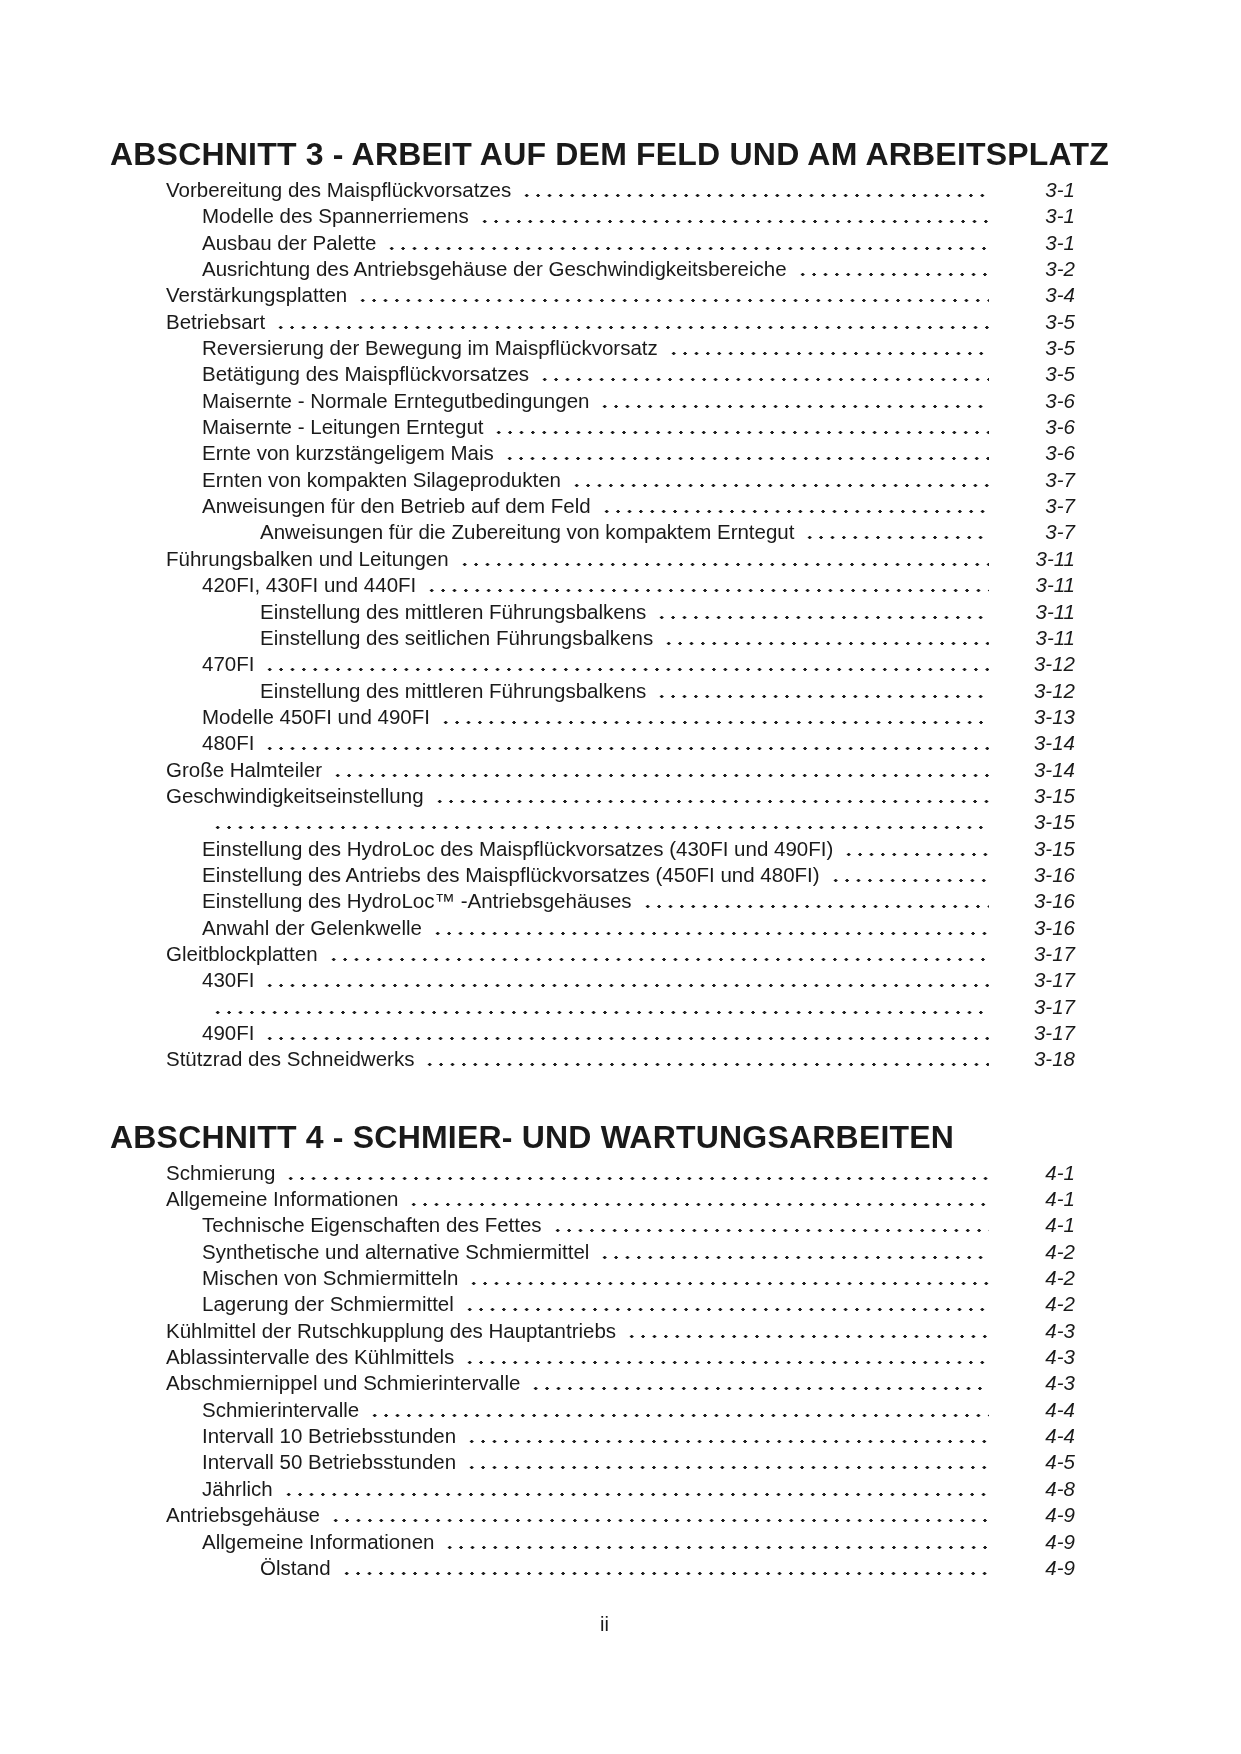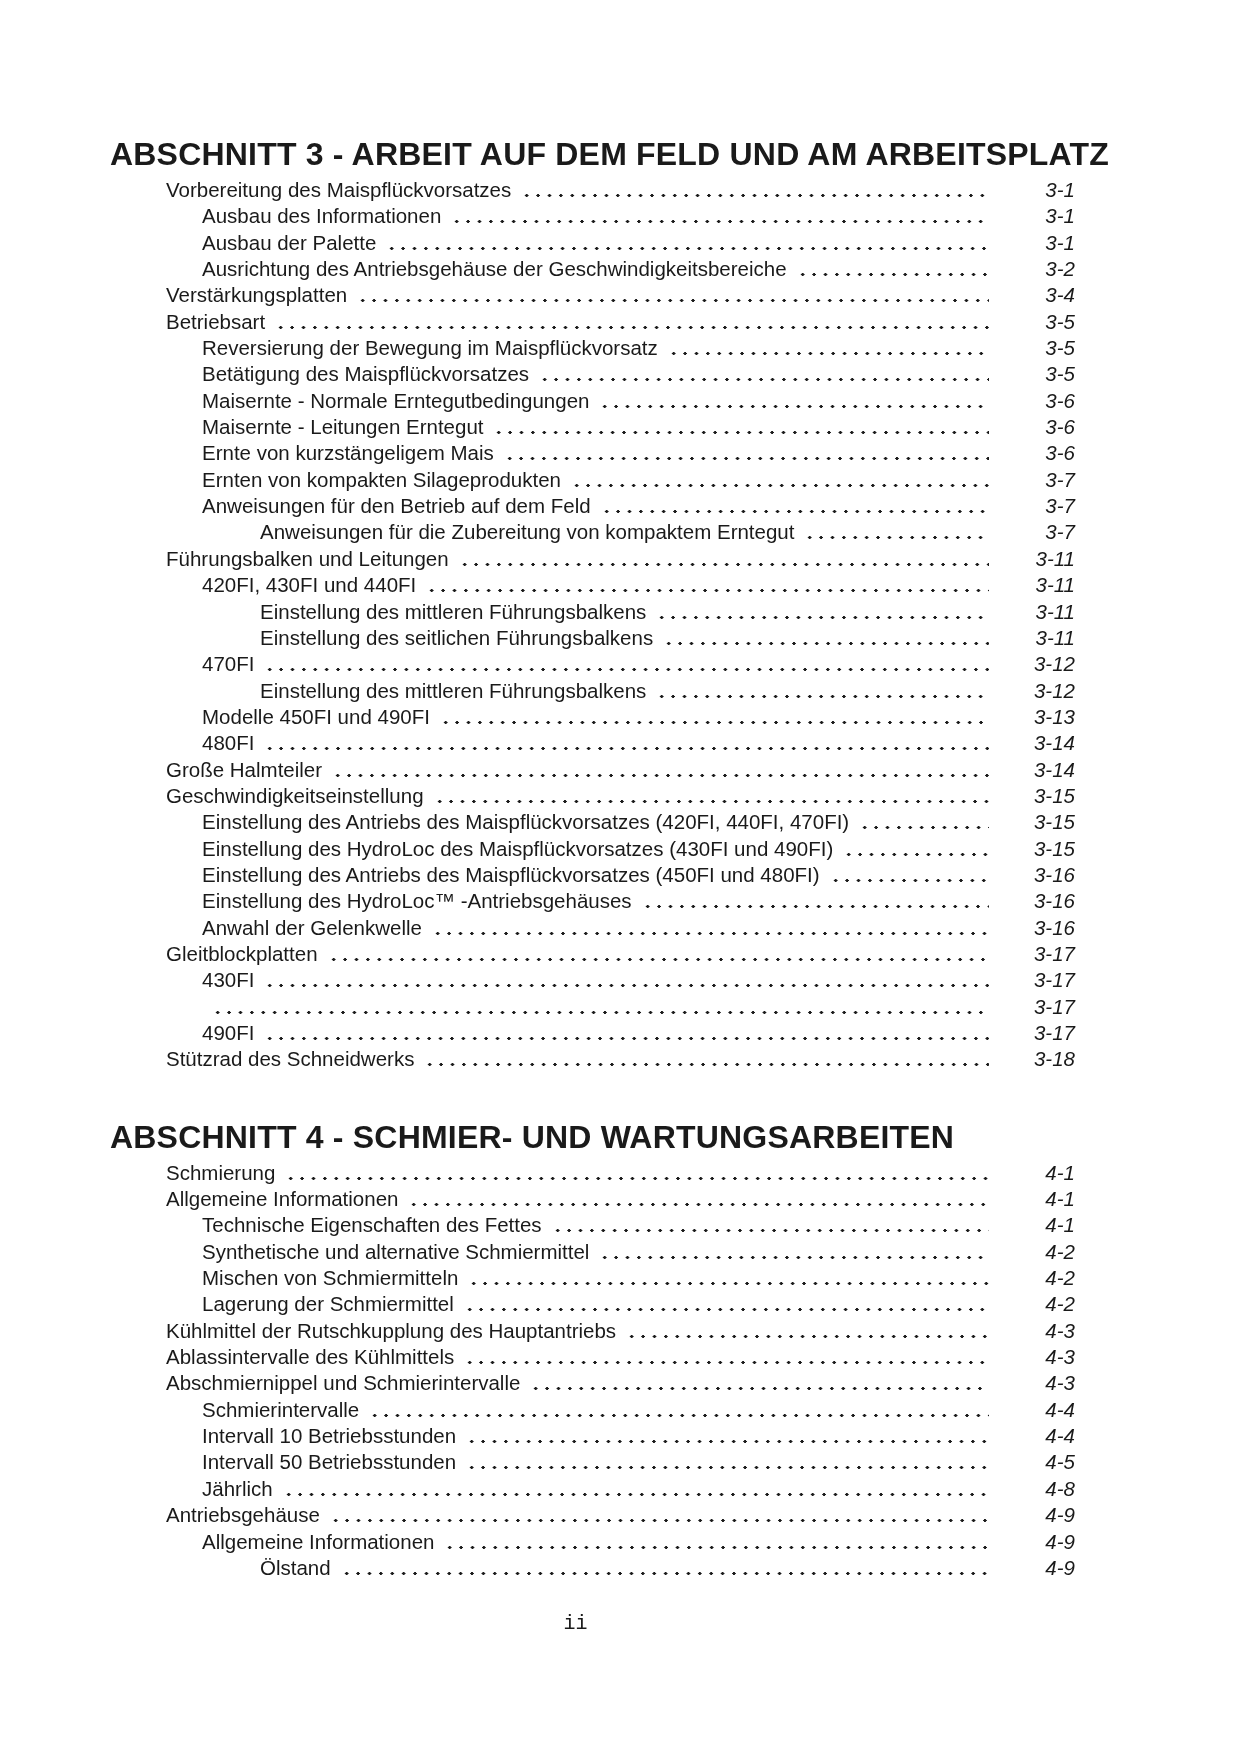--- a/index.html
+++ b/index.html
@@ -57,43 +57,42 @@
   .toc-page {
     flex: 0 0 72px;
     width: 72px;
     text-align: right;
     white-space: nowrap;
     font-style: italic;
   }
   .page-footer {
     position: absolute;
     top: 1612px;
-    left: 93px;
+    left: 122px;
     width: 965px;
     text-align: center;
     font-size: 20px;
     line-height: 24px;
-    font-family: Liberation Mono, monospace;
   }
 </style>
 </head>
 <body>
 
 <main class="page">
   <div id="sections">
       <section class="section">
         <h2 class="section-title">ABSCHNITT 3 - ARBEIT AUF DEM FELD UND AM ARBEITSPLATZ</h2>
         <div>
           <div class="toc-row lvl1">
             <span class="toc-label">Vorbereitung des Maispflückvorsatzes</span>
             <span class="leader"></span>
             <span class="toc-page">3-1</span>
           </div>
           <div class="toc-row lvl2">
-            <span class="toc-label">Ausbau des Informationen</span>
+            <span class="toc-label">Modelle des Spannerriemens</span>
             <span class="leader"></span>
             <span class="toc-page">3-1</span>
           </div>
           <div class="toc-row lvl2">
             <span class="toc-label">Ausbau der Palette</span>
             <span class="leader"></span>
             <span class="toc-page">3-1</span>
           </div>
           <div class="toc-row lvl2">
             <span class="toc-label">Ausrichtung des Antriebsgehäuse der Geschwindigkeitsbereiche</span>
@@ -194,21 +193,20 @@
             <span class="toc-label">Große Halmteiler</span>
             <span class="leader"></span>
             <span class="toc-page">3-14</span>
           </div>
           <div class="toc-row lvl1">
             <span class="toc-label">Geschwindigkeitseinstellung</span>
             <span class="leader"></span>
             <span class="toc-page">3-15</span>
           </div>
           <div class="toc-row lvl2">
-            <span class="toc-label">Einstellung des Antriebs des Maispflückvorsatzes (420FI, 440FI, 470FI)</span>
             <span class="leader"></span>
             <span class="toc-page">3-15</span>
           </div>
           <div class="toc-row lvl2">
             <span class="toc-label">Einstellung des HydroLoc des Maispflückvorsatzes (430FI und 490FI)</span>
             <span class="leader"></span>
             <span class="toc-page">3-15</span>
           </div>
           <div class="toc-row lvl2">
             <span class="toc-label">Einstellung des Antriebs des Maispflückvorsatzes (450FI und 480FI)</span>

